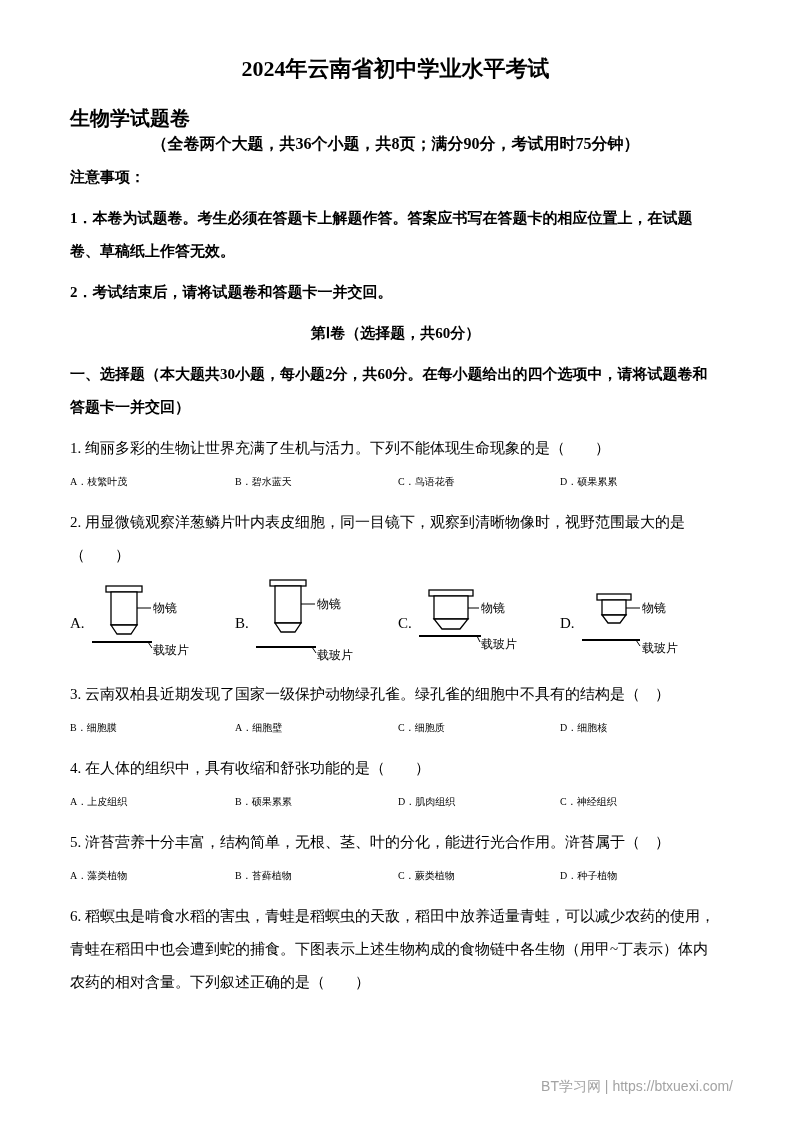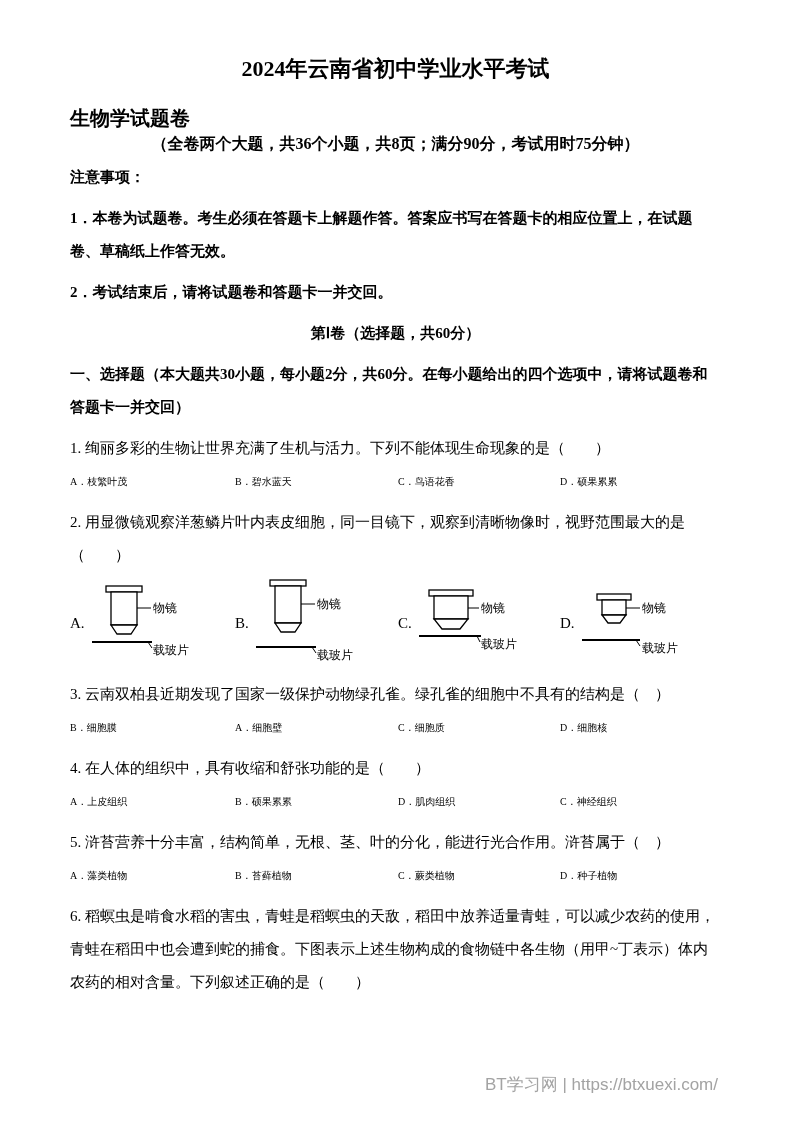--- a/index.html
+++ b/index.html
@@ -34,23 +34,23 @@
   }
   .diagram-cell { display: flex; align-items: center; gap: 5px; }
   .dletter { font-size: 15px; }
   .diag svg { display: block; }
   .diag .shape { fill: #ffffff; stroke: #000000; stroke-width: 1.3; }
   .diag .slide { stroke: #000000; stroke-width: 2; }
   .diag .leader { stroke: #000000; stroke-width: 1; fill: none; }
   .diag text { font-size: 12px; fill: #000000; font-family: "Liberation Serif", serif; }
   .footer {
     position: absolute;
-    right: 75px;
+    right: 60px;
     bottom: 26px;
-    font-size: 17px;
+    font-size: 14px;
     color: #a3a3a3;
     font-family: "Liberation Sans", sans-serif;
   }
 </style>
 </head>
 <body>
 
 <div class="page">
   <div class="content">
 

